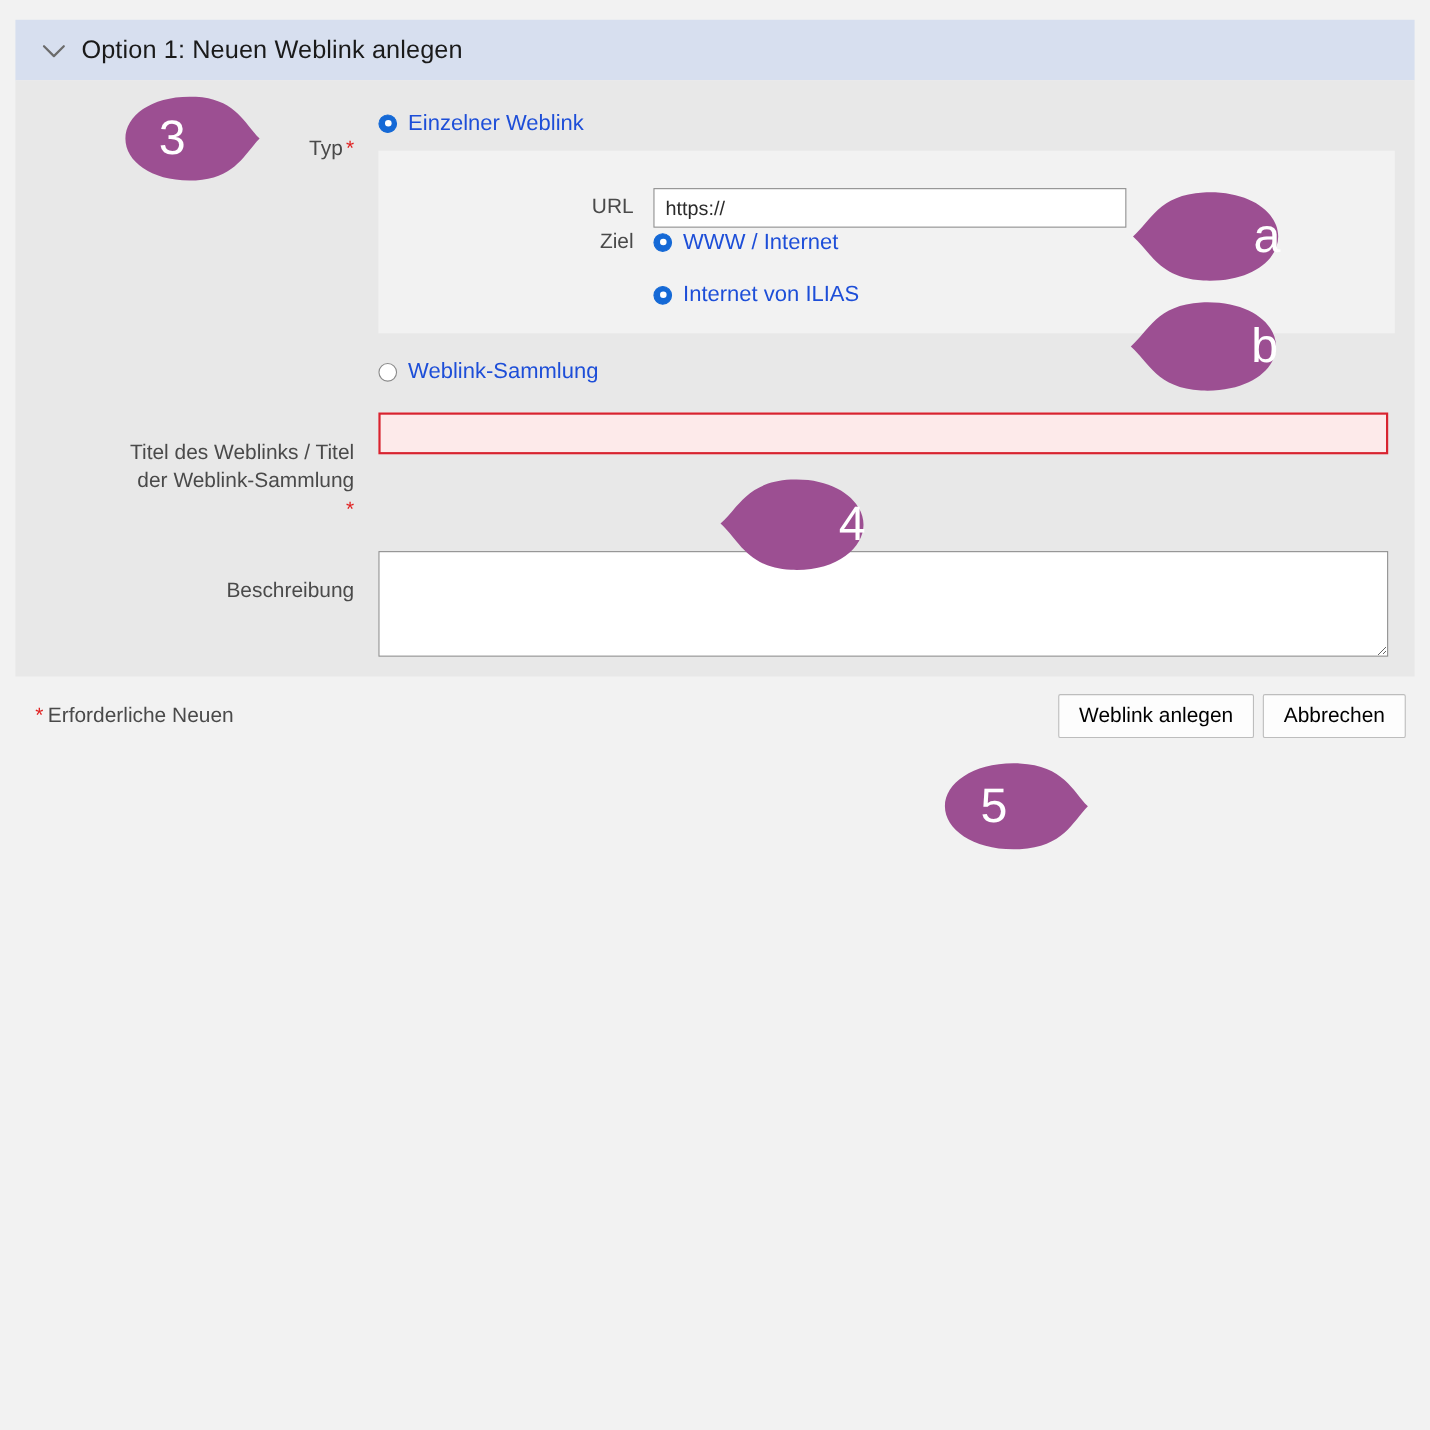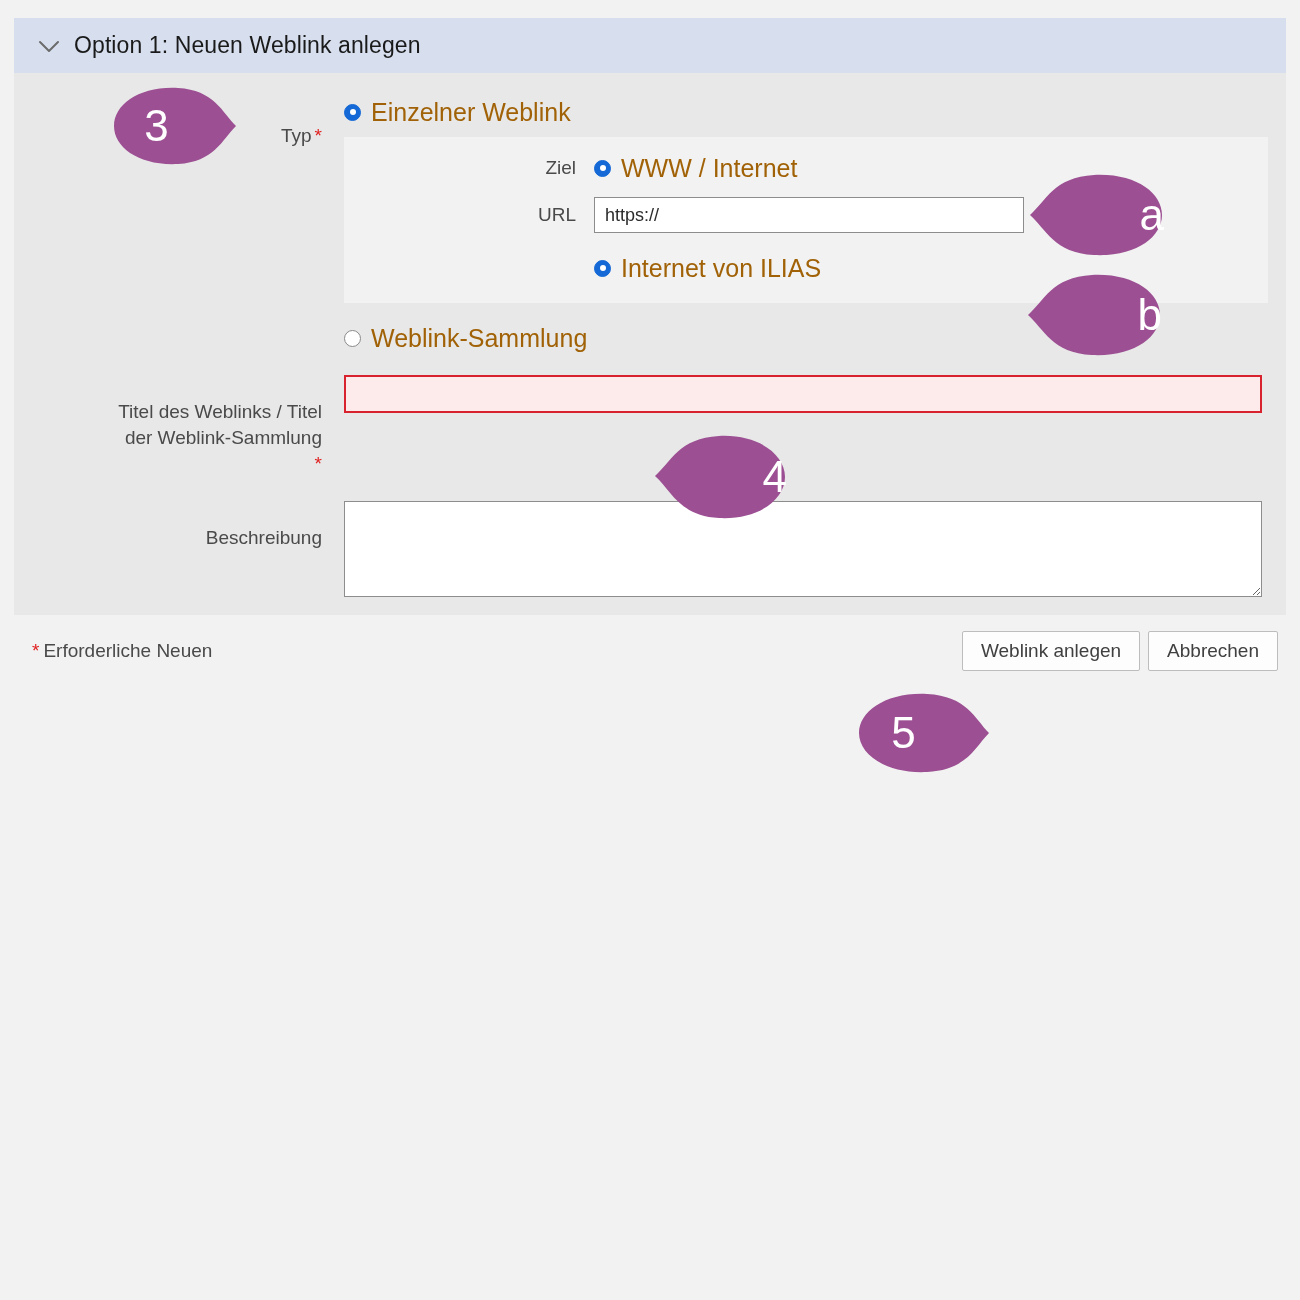--- a/index.html
+++ b/index.html
@@ -108,22 +108,22 @@
     left: 50%;
     top: 50%;
     width: 6px;
     height: 6px;
     margin-left: -3px;
     margin-top: -3px;
     border-radius: 50%;
     background: #ffffff;
   }
   .radio-text {
-    font-size: 25px;
-    color: #a16207;
+    font-size: 20px;
+    color: #1d4ed8;
   }
 
   
   .target-panel {
     background: #f2f2f2;
     margin-top: 12px;
     margin-right: 18px;
     padding: 18px 0 22px 0;
     box-sizing: border-box;
   }
@@ -217,21 +217,21 @@
   .footer-buttons {
     display: flex;
     gap: 8px;
     padding-right: 4px;
   }
   .btn {
     background: #fdfdfd;
     border: 1px solid #bdbdbd;
     font-family: "Liberation Sans", "DejaVu Sans", sans-serif;
     font-size: 19px;
-    color: #404040;
+    color: #000000;
     padding: 8px 18px;
     border-radius: 2px;
     cursor: pointer;
     white-space: nowrap;
   }
 
   
   .callout {
     position: absolute;
     pointer-events: none;
@@ -274,38 +274,38 @@
         <span>Typ</span><span class="req">*</span>
       </div>
       <div class="form-control">
 
         <div class="radio-line">
           <span class="radio checked"></span>
           <span class="radio-text">Einzelner Weblink</span>
         </div>
 
         <div class="target-panel">
+
+          <div class="sub-row" style="margin-top:16px;">
+            <div class="sub-label">URL</div>
+            <div class="sub-control">
+              <input class="url-input" type="text" value="https://" style="">
+            </div>
+          </div>
 
           <div class="sub-row">
             <div class="sub-label">Ziel</div>
             <div class="sub-control">
               <div class="radio-line">
                 <span class="radio checked"></span>
                 <span class="radio-text">WWW / Internet</span>
               </div>
             </div>
           </div>
 
-          <div class="sub-row" style="margin-top:16px;">
-            <div class="sub-label">URL</div>
-            <div class="sub-control">
-              <input class="url-input" type="text" value="https://" style="">
-            </div>
-          </div>
-
           <div class="sub-row" style="margin-top:22px;">
             <div class="sub-label"></div>
             <div class="sub-control">
               <div class="radio-line">
                 <span class="radio checked"></span>
                 <span class="radio-text">Internet von ILIAS</span>
               </div>
             </div>
           </div>
 

